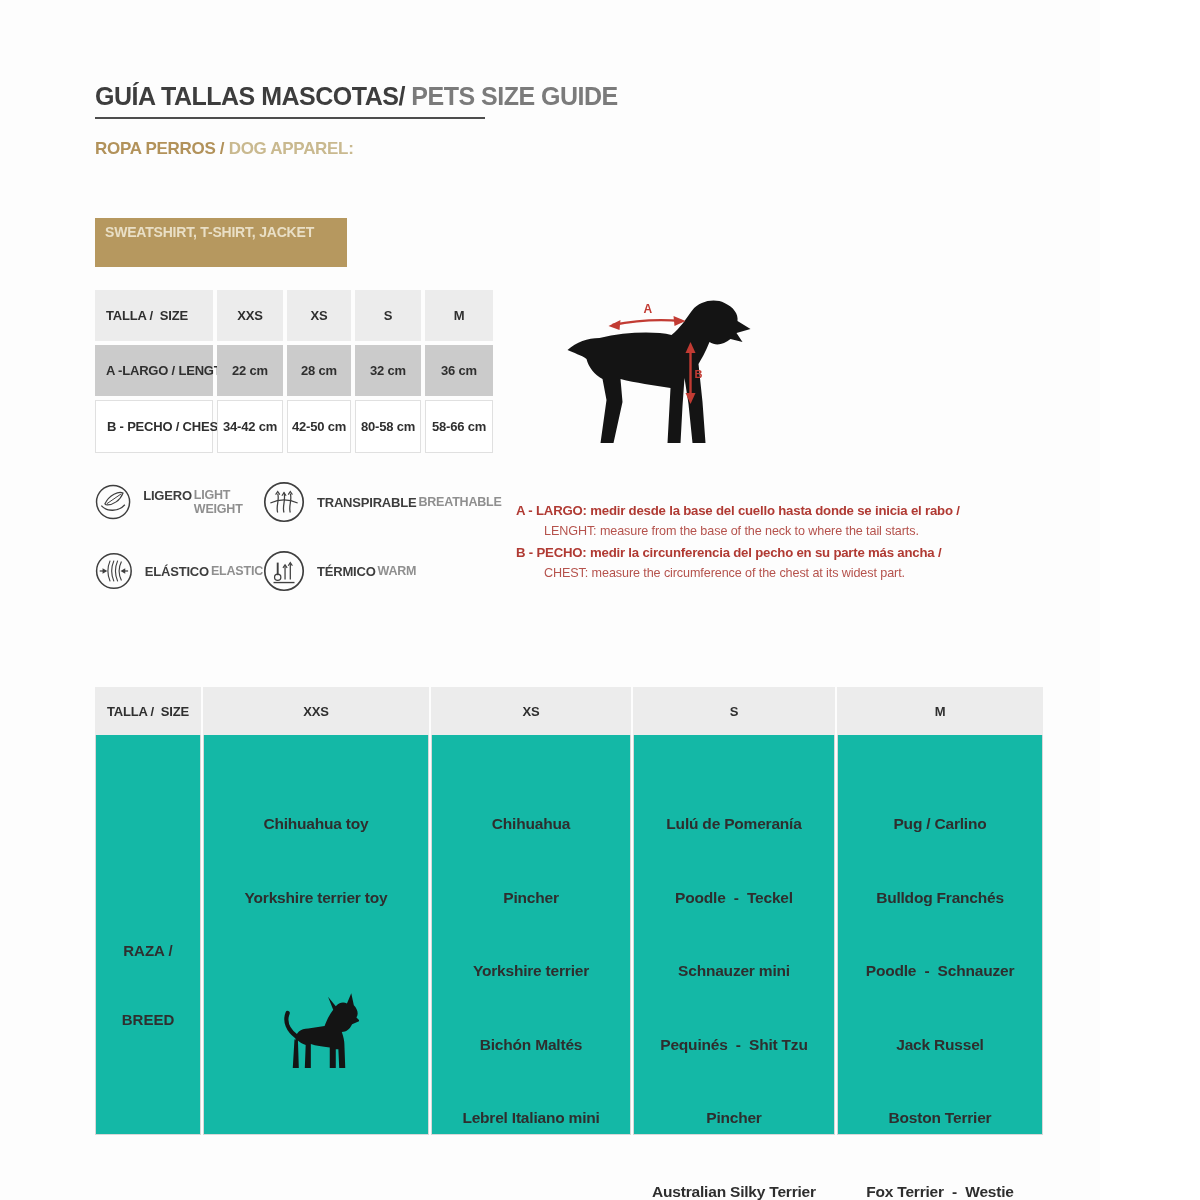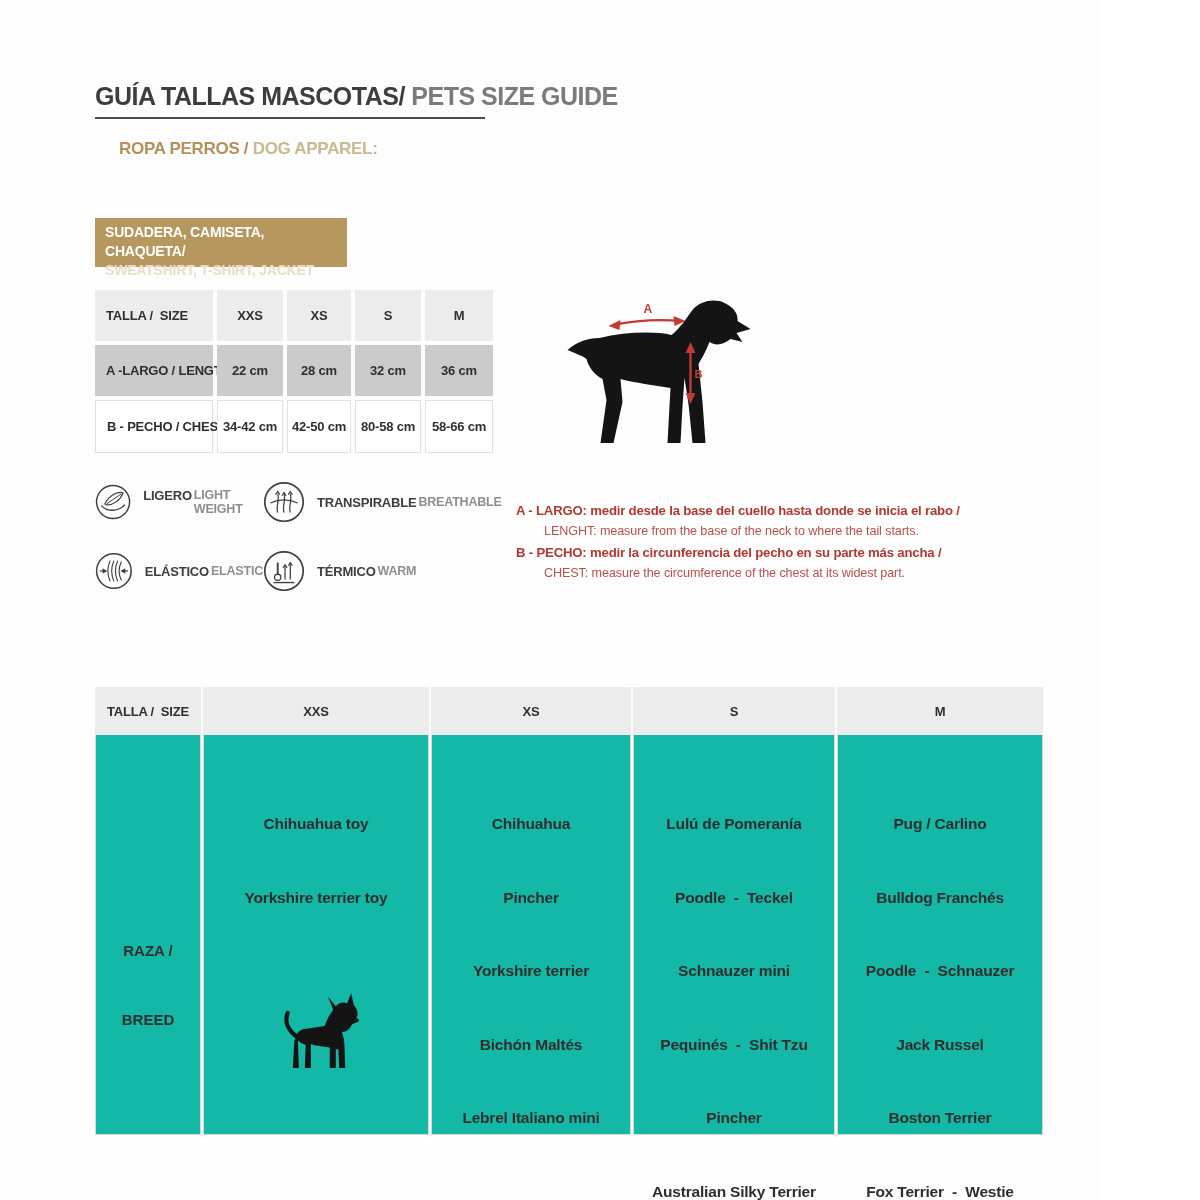--- a/index.html
+++ b/index.html
@@ -8,21 +8,21 @@
     font-family:"Liberation Sans",sans-serif;color:#3b3b3b;overflow:hidden;
   }
   .abs{position:absolute;}
 
   
   .title{left:95px;top:82px;font-size:25px;font-weight:bold;letter-spacing:-0.5px;white-space:pre;}
   .title .t-es{color:#3d3d3d;}
   .title .t-en{color:#7b7b7b;}
   .title-rule{left:95px;top:117px;width:390px;height:2px;background:#4d4d4d;}
   .subtitle{left:95px;top:139px;font-size:17px;font-weight:bold;letter-spacing:-0.3px;white-space:pre;}
-  .subtitle .s-es{color:#b2925a;margin-left:24px;}
+  .subtitle .s-es{color:#b2925a;}
   .subtitle .s-en{color:#c9b98f;}
 
   
   .badge{left:95px;top:218px;width:252px;height:49px;background:#b6985f;padding:5px 0 0 10px;box-sizing:border-box;}
   .badge .b1{color:#ffffff;font-weight:bold;font-size:14px;letter-spacing:-0.2px;line-height:19px;}
   .badge .b2{color:#e9dfc6;font-weight:bold;font-size:14px;letter-spacing:-0.2px;line-height:19px;}
 
   
   .size-table{left:95px;top:290px;display:grid;grid-template-columns:118px 66px 64px 66px 68px;gap:4px;}
   .size-table .cell{height:51px;display:flex;align-items:center;justify-content:center;
@@ -63,21 +63,20 @@
 </head>
 <body>
 
 <div class="page">
 
   <div class="abs title"><span class="t-es">GUÍA TALLAS MASCOTAS/</span><span class="t-en"> PETS SIZE GUIDE</span></div>
   <div class="abs title-rule"></div>
   <div class="abs subtitle"><span class="s-es">ROPA PERROS / </span><span class="s-en">DOG APPAREL:</span></div>
 
   <div class="abs badge">
-    <div class="b1">SUDADERA, CAMISETA, CHAQUETA/</div>
     <div class="b2">SWEATSHIRT, T-SHIRT, JACKET</div>
   </div>
 
   <div class="abs size-table">
     <div class="cell rh lbl">TALLA /  SIZE</div>
     <div class="cell rh">XXS</div>
     <div class="cell rh">XS</div>
     <div class="cell rh">S</div>
     <div class="cell rh">M</div>
 

